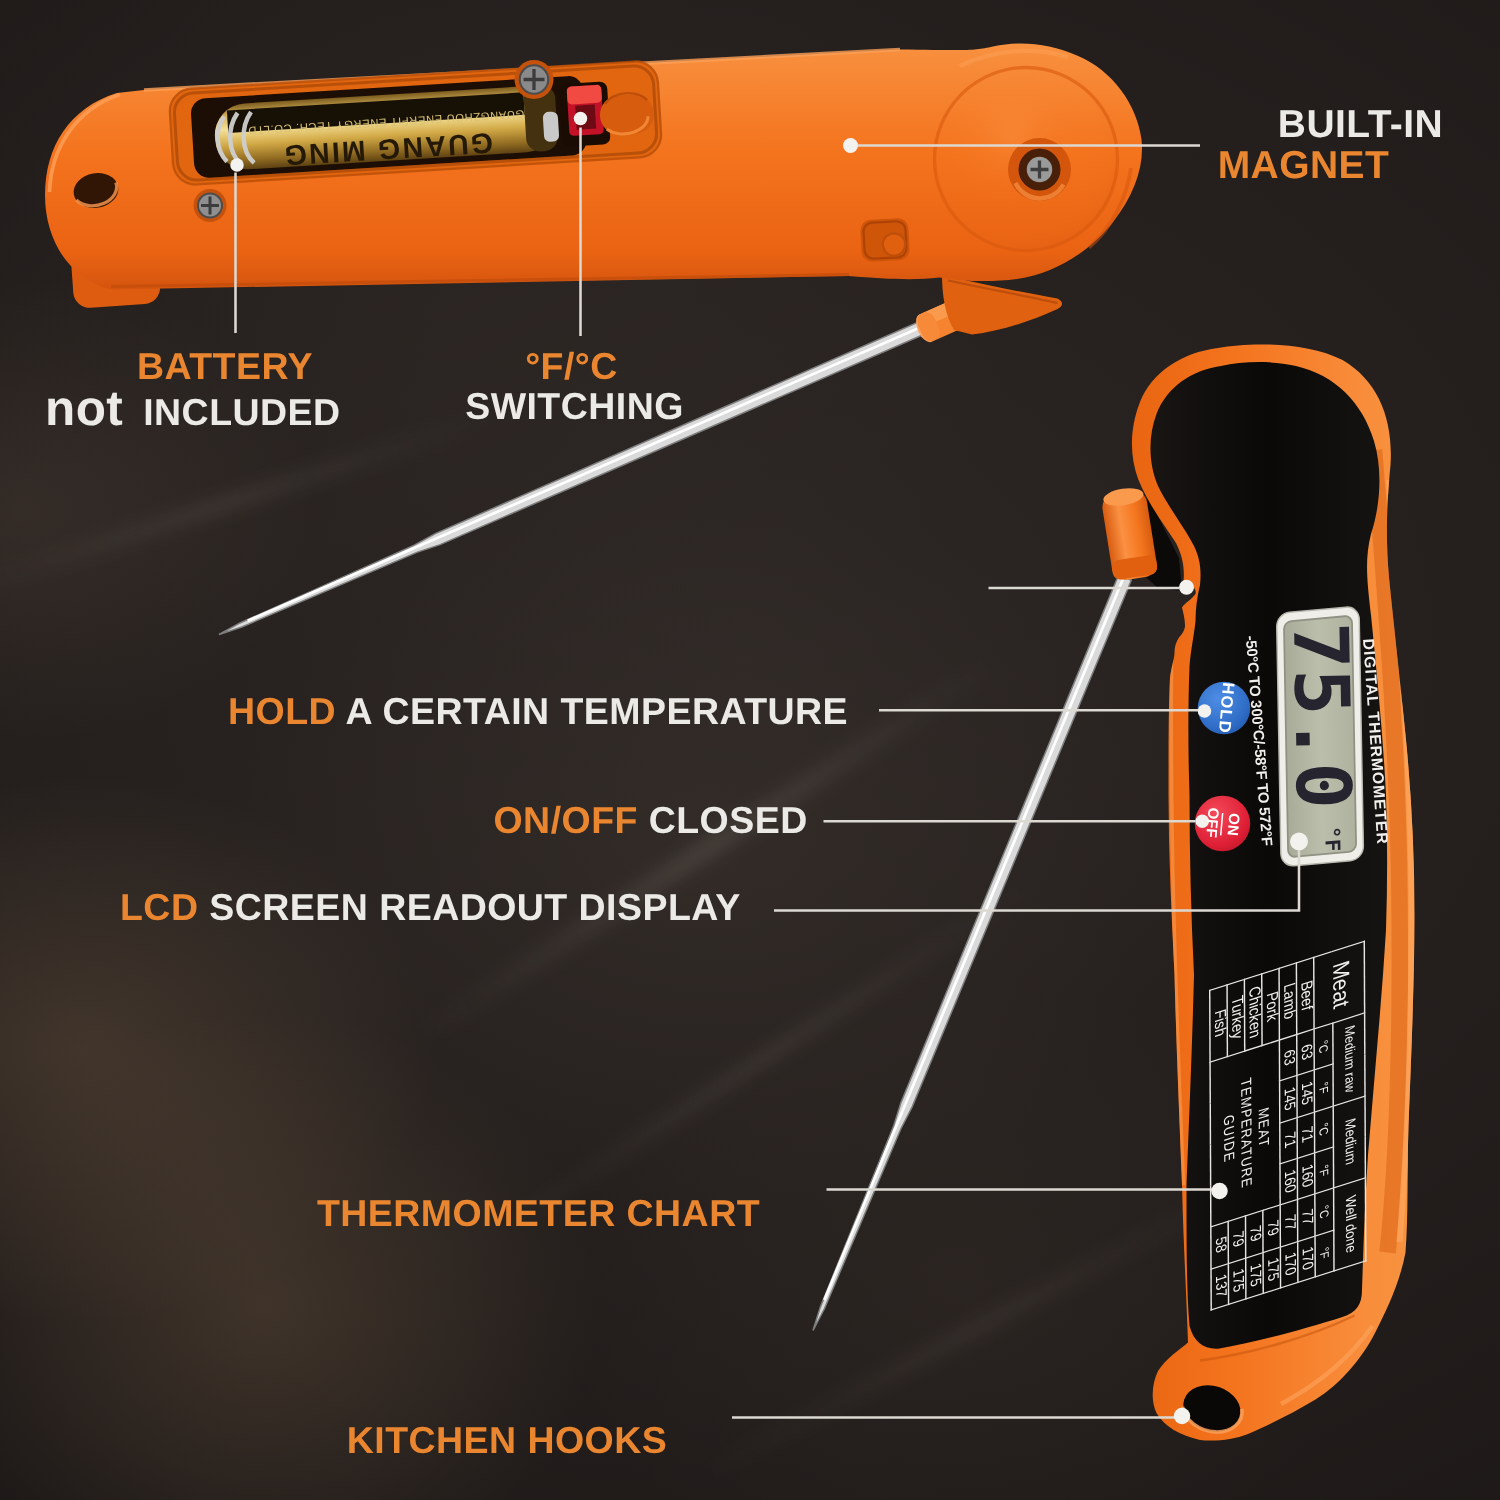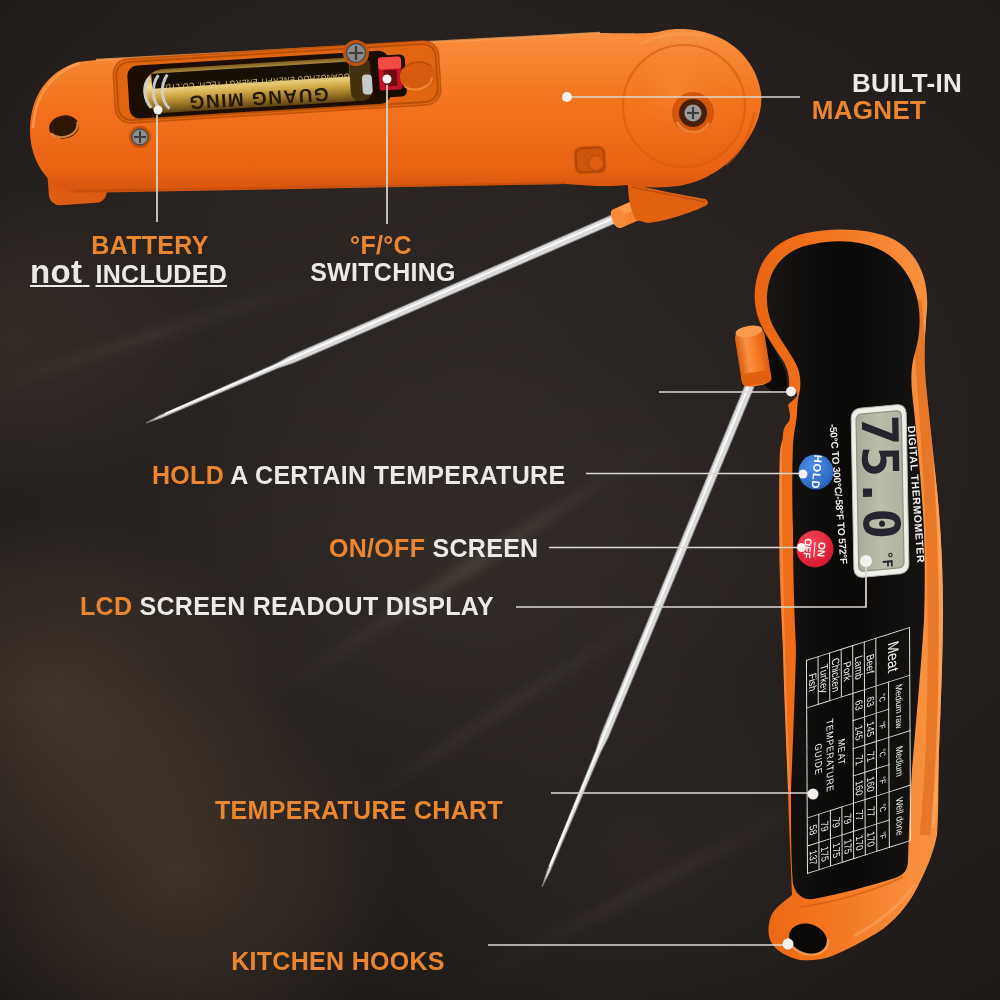--- a/index.html
+++ b/index.html
@@ -429,41 +429,41 @@
             <td>137</td>
       </tr>
     </tbody>
       </table>
   </div>
 
   <div class="ann center" style="left:907px;top:83px;font-size:26px;">BUILT-IN</div>
   <div class="ann center hl" style="left:869px;top:110px;font-size:26px;">MAGNET</div>
 
   <div class="ann center hl" style="left:150px;top:245px;">BATTERY</div>
-  <div class="ann" style="left:30px;top:272px;transform:translateY(-50%);text-decoration:underline;">
+  <div class="ann" style="left:30px;top:272px;transform:translateY(-50%);">
     <span style="font-size:33px;text-transform:lowercase;">not</span>
     <span style="margin-left:6px;">INCLUDED</span>
   </div>
 
   <div class="ann center hl" style="left:381px;top:245px;">°F/°C</div>
   <div class="ann center" style="left:383px;top:272px;">SWITCHING</div>
 
 
   <div class="ann" style="left:152px;top:475px;transform:translateY(-50%);">
     <span class="hl">HOLD</span>
     <span>A CERTAIN TEMPERATURE</span>
   </div>
 
   <div class="ann" style="left:329px;top:548px;transform:translateY(-50%);">
     <span class="hl">ON/OFF</span>
-    <span>SCREEN</span>
+    <span>CLOSED</span>
   </div>
 
   <div class="ann" style="left:80px;top:606px;transform:translateY(-50%);">
     <span class="hl">LCD</span>
     <span>SCREEN READOUT DISPLAY</span>
   </div>
 
-  <div class="ann center hl" style="left:359px;top:810px;">TEMPERATURE CHART</div>
+  <div class="ann center hl" style="left:359px;top:810px;">THERMOMETER CHART</div>
 
   <div class="ann center hl" style="left:338px;top:961px;">KITCHEN HOOKS</div>
 
 </div>
 
 </body></html>

